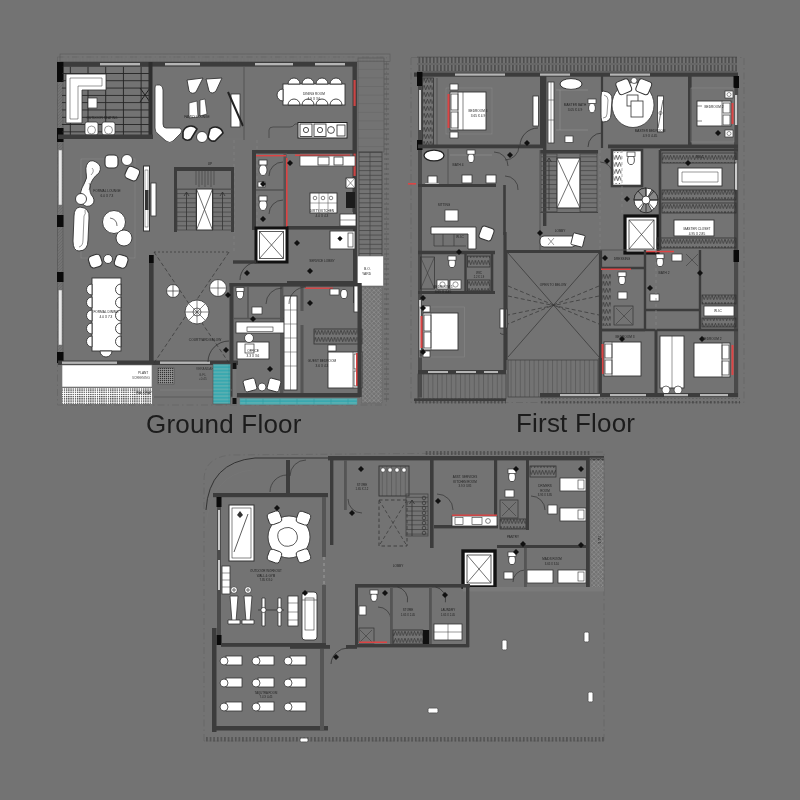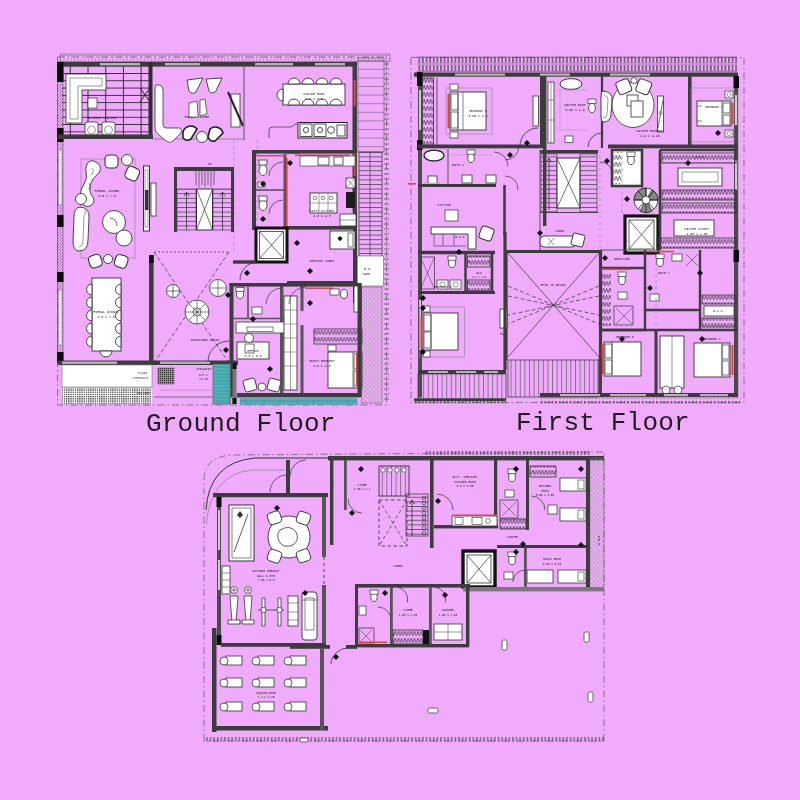--- a/index.html
+++ b/index.html
@@ -1,16 +1,16 @@
 <!DOCTYPE html>
 <html><head>
 <meta charset="utf-8">
 <style>
 html,body{margin:0;padding:0;background:#fff;}
-#page{position:relative;width:800px;height:800px;background:#f0abfc;font-family:Liberation Mono, monospace;}
+#page{position:relative;width:800px;height:800px;background:#737373;font-family:Liberation Sans, sans-serif;}
 .title{position:absolute;color:#1c1c1c;font-size:26px;letter-spacing:0.2px;}
 svg{position:absolute;top:0;left:0;}
 </style>
 </head>
 <body>
 <div id="page">
 <svg width="800" height="800" viewBox="0 0 800 800">
 <defs>
 <pattern id="tile" width="17.7" height="7.3" patternUnits="userSpaceOnUse">
   <path d="M0 0.45H17.7 M17.25 0V7.3" fill="none" stroke="#222" stroke-width="0.9"></path>

